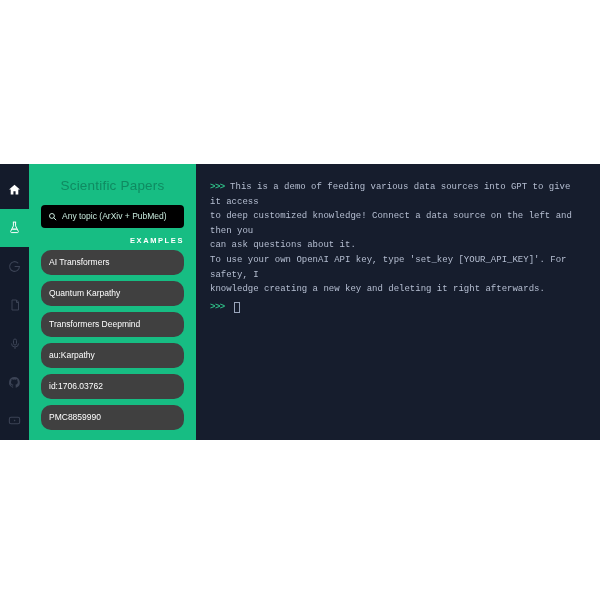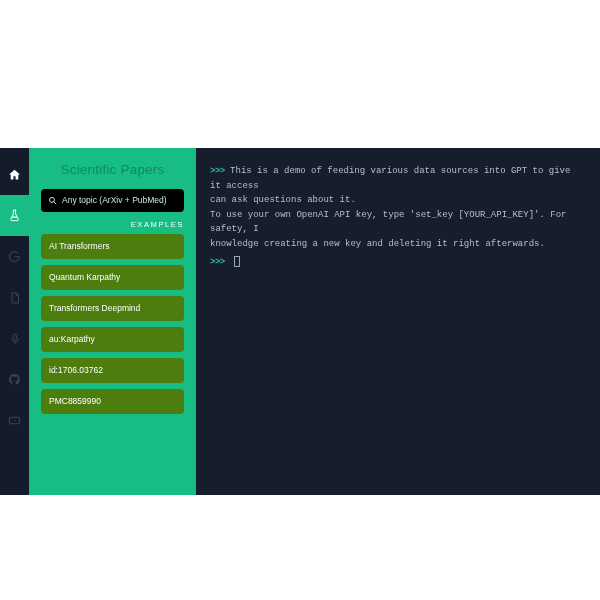--- a/index.html
+++ b/index.html
@@ -11,23 +11,23 @@
     overflow: hidden;
   }
   body {
     font-family: "Liberation Sans", sans-serif;
   }
 
   
   #app-window {
     position: absolute;
     left: 0;
-    top: 148px;
+    top: 164px;
     width: 600px;
-    height: 347px;
+    height: 276px;
     display: flex;
     background: #141b2b;
     overflow: hidden;
   }
 
   
   #icon-rail {
     width: 29px;
     flex: 0 0 29px;
     background: #141b2b;
@@ -96,29 +96,29 @@
     width: 100%;
     padding: 0;
   }
   #search-input::placeholder {
     color: #c8e9dc;
     opacity: 1;
   }
   #examples-label {
     color: #ffffff;
     font-size: 7.5px;
-    font-weight: normal;
+    font-weight: bold;
     letter-spacing: 1.6px;
     text-align: right;
     margin: 8px 0 5px 0;
   }
   .example-btn {
-    background: #4d7c0f;
+    background: #404040;
     border: 0;
-    border-radius: 4px;
+    border-radius: 10px;
     height: 25px;
     margin-bottom: 6px;
     color: #ffffff;
     font-family: "Liberation Sans", sans-serif;
     font-size: 8.5px;
     text-align: left;
     padding: 0 8px;
     cursor: pointer;
     display: flex;
     align-items: center;
@@ -249,20 +249,21 @@
     <button class="example-btn">Transformers Deepmind</button>
     <button class="example-btn">au:Karpathy</button>
     <button class="example-btn">id:1706.03762</button>
     <button class="example-btn">PMC8859990</button>
 
   </div>
 
   <div id="terminal">
 
     <div class="term-line"><span class="prompt">&gt;&gt;&gt;</span> <span>This is a demo of feeding various data sources into GPT to give it access</span></div>
+    <div class="term-line">to deep customized knowledge! Connect a data source on the left and then you</div>
     <div class="term-line">can ask questions about it.</div>
     <div class="term-line">To use your own OpenAI API key, type 'set_key [YOUR_API_KEY]'. For safety, I</div>
     <div class="term-line">knowledge creating a new key and deleting it right afterwards.</div>
 
     <div id="cursor-line">
       <span class="prompt">&gt;&gt;&gt;</span>
       <span id="cursor-block"></span>
     </div>
 
   </div>

